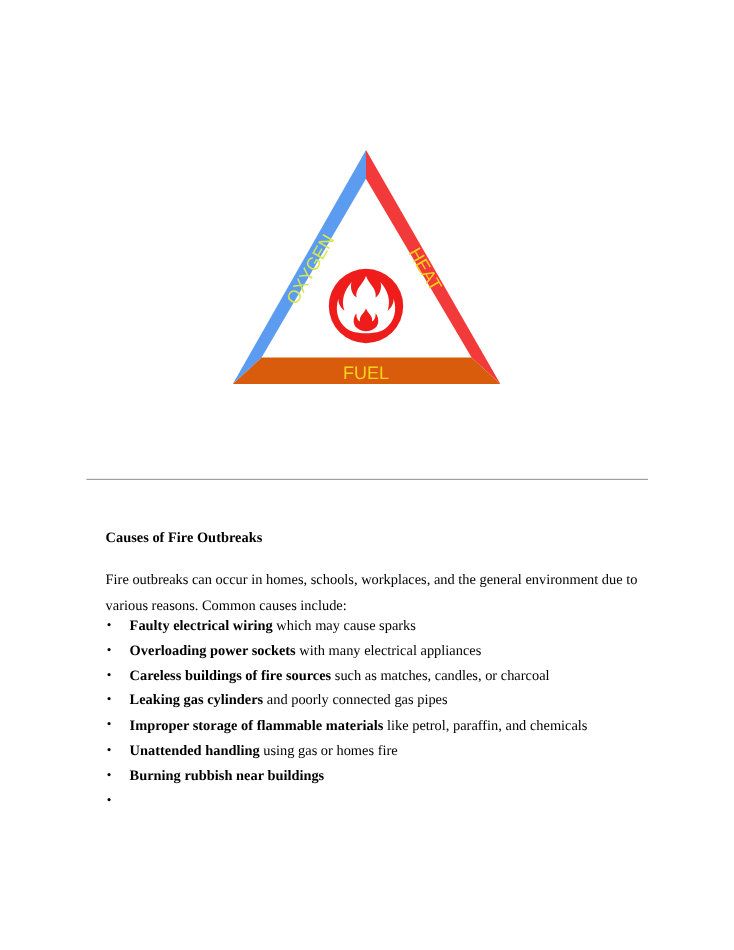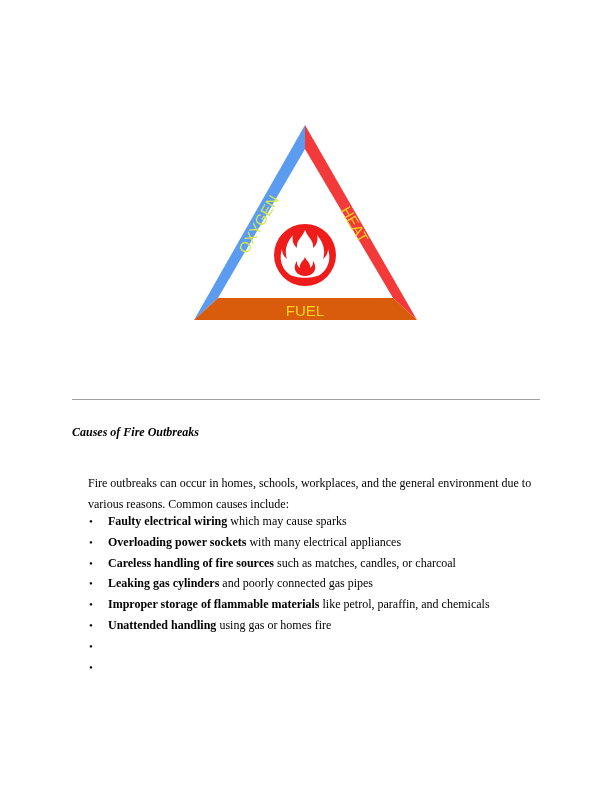--- a/index.html
+++ b/index.html
@@ -3,21 +3,21 @@
   <meta charset="utf-8">
   <style>
     html, body { margin: 0; padding: 0; background: #ffffff; }
     body { width: 612px; height: 792px; position: relative; overflow: hidden;
            font-family: "Liberation Serif", "DejaVu Serif", serif; color: #000; }
     .figure { position: absolute; left: 0; top: 0; width: 612px; height: 340px; }
     .figure svg { position: absolute; left: 0; top: 0; }
     .rule { position: absolute; left: 72px; top: 399px; width: 468px; height: 0;
             border-top: 1px solid #a0a0a0; }
     .heading { position: absolute; left: 72px; top: 424px; font-size: 12px; font-weight: bold;
-               margin: 0; line-height: 16px; font-style: italic; }
+               margin: 16px; line-height: 16px; }
     .intro { position: absolute; left: 72px; top: 457px; width: 470px; font-size: 12px;
              line-height: 21px; margin: 16px; }
     .causes { position: absolute; left: 72px; top: 511px; margin: 0; padding: 0; list-style: none;
               font-size: 12px; }
     .causes li { position: relative; height: 20.8px; line-height: 20.8px; padding-left: 36px;
                  white-space: nowrap; }
     .causes li .bullet { position: absolute; left: 17px; top: 0; font-size: 11px; }
     .causes li b { font-weight: bold; }
   </style>
 </head>
@@ -56,19 +56,19 @@
 
 <div class="rule"></div>
 
 <h2 class="heading">Causes of Fire Outbreaks</h2>
 
 <p class="intro">Fire outbreaks can occur in homes, schools, workplaces, and the general environment due to various reasons. Common causes include:</p>
 
 <ul class="causes">
   <li><span class="bullet">•</span><b>Faulty electrical wiring</b><span> which may cause sparks</span></li>
   <li><span class="bullet">•</span><b>Overloading power sockets</b><span> with many electrical appliances</span></li>
-  <li><span class="bullet">•</span><b>Careless handling of fire sources</b><span> such as matches, candles, or charcoal</span></li>
+  <li><span class="bullet">•</span><b>Careless buildings of fire sources</b><span> such as matches, candles, or charcoal</span></li>
   <li><span class="bullet">•</span><b>Leaking gas cylinders</b><span> and poorly connected gas pipes</span></li>
   <li><span class="bullet">•</span><b>Improper storage of flammable materials</b><span> like petrol, paraffin, and chemicals</span></li>
   <li><span class="bullet">•</span><b>Unattended handling</b><span> using gas or homes fire</span></li>
-  <li><span class="bullet">•</span><span></span></li>
+  <li><span class="bullet">•</span><b>Burning rubbish near buildings</b><span></span></li>
   <li><span class="bullet">•</span><span></span></li>
 </ul>
 
 </body></html>

